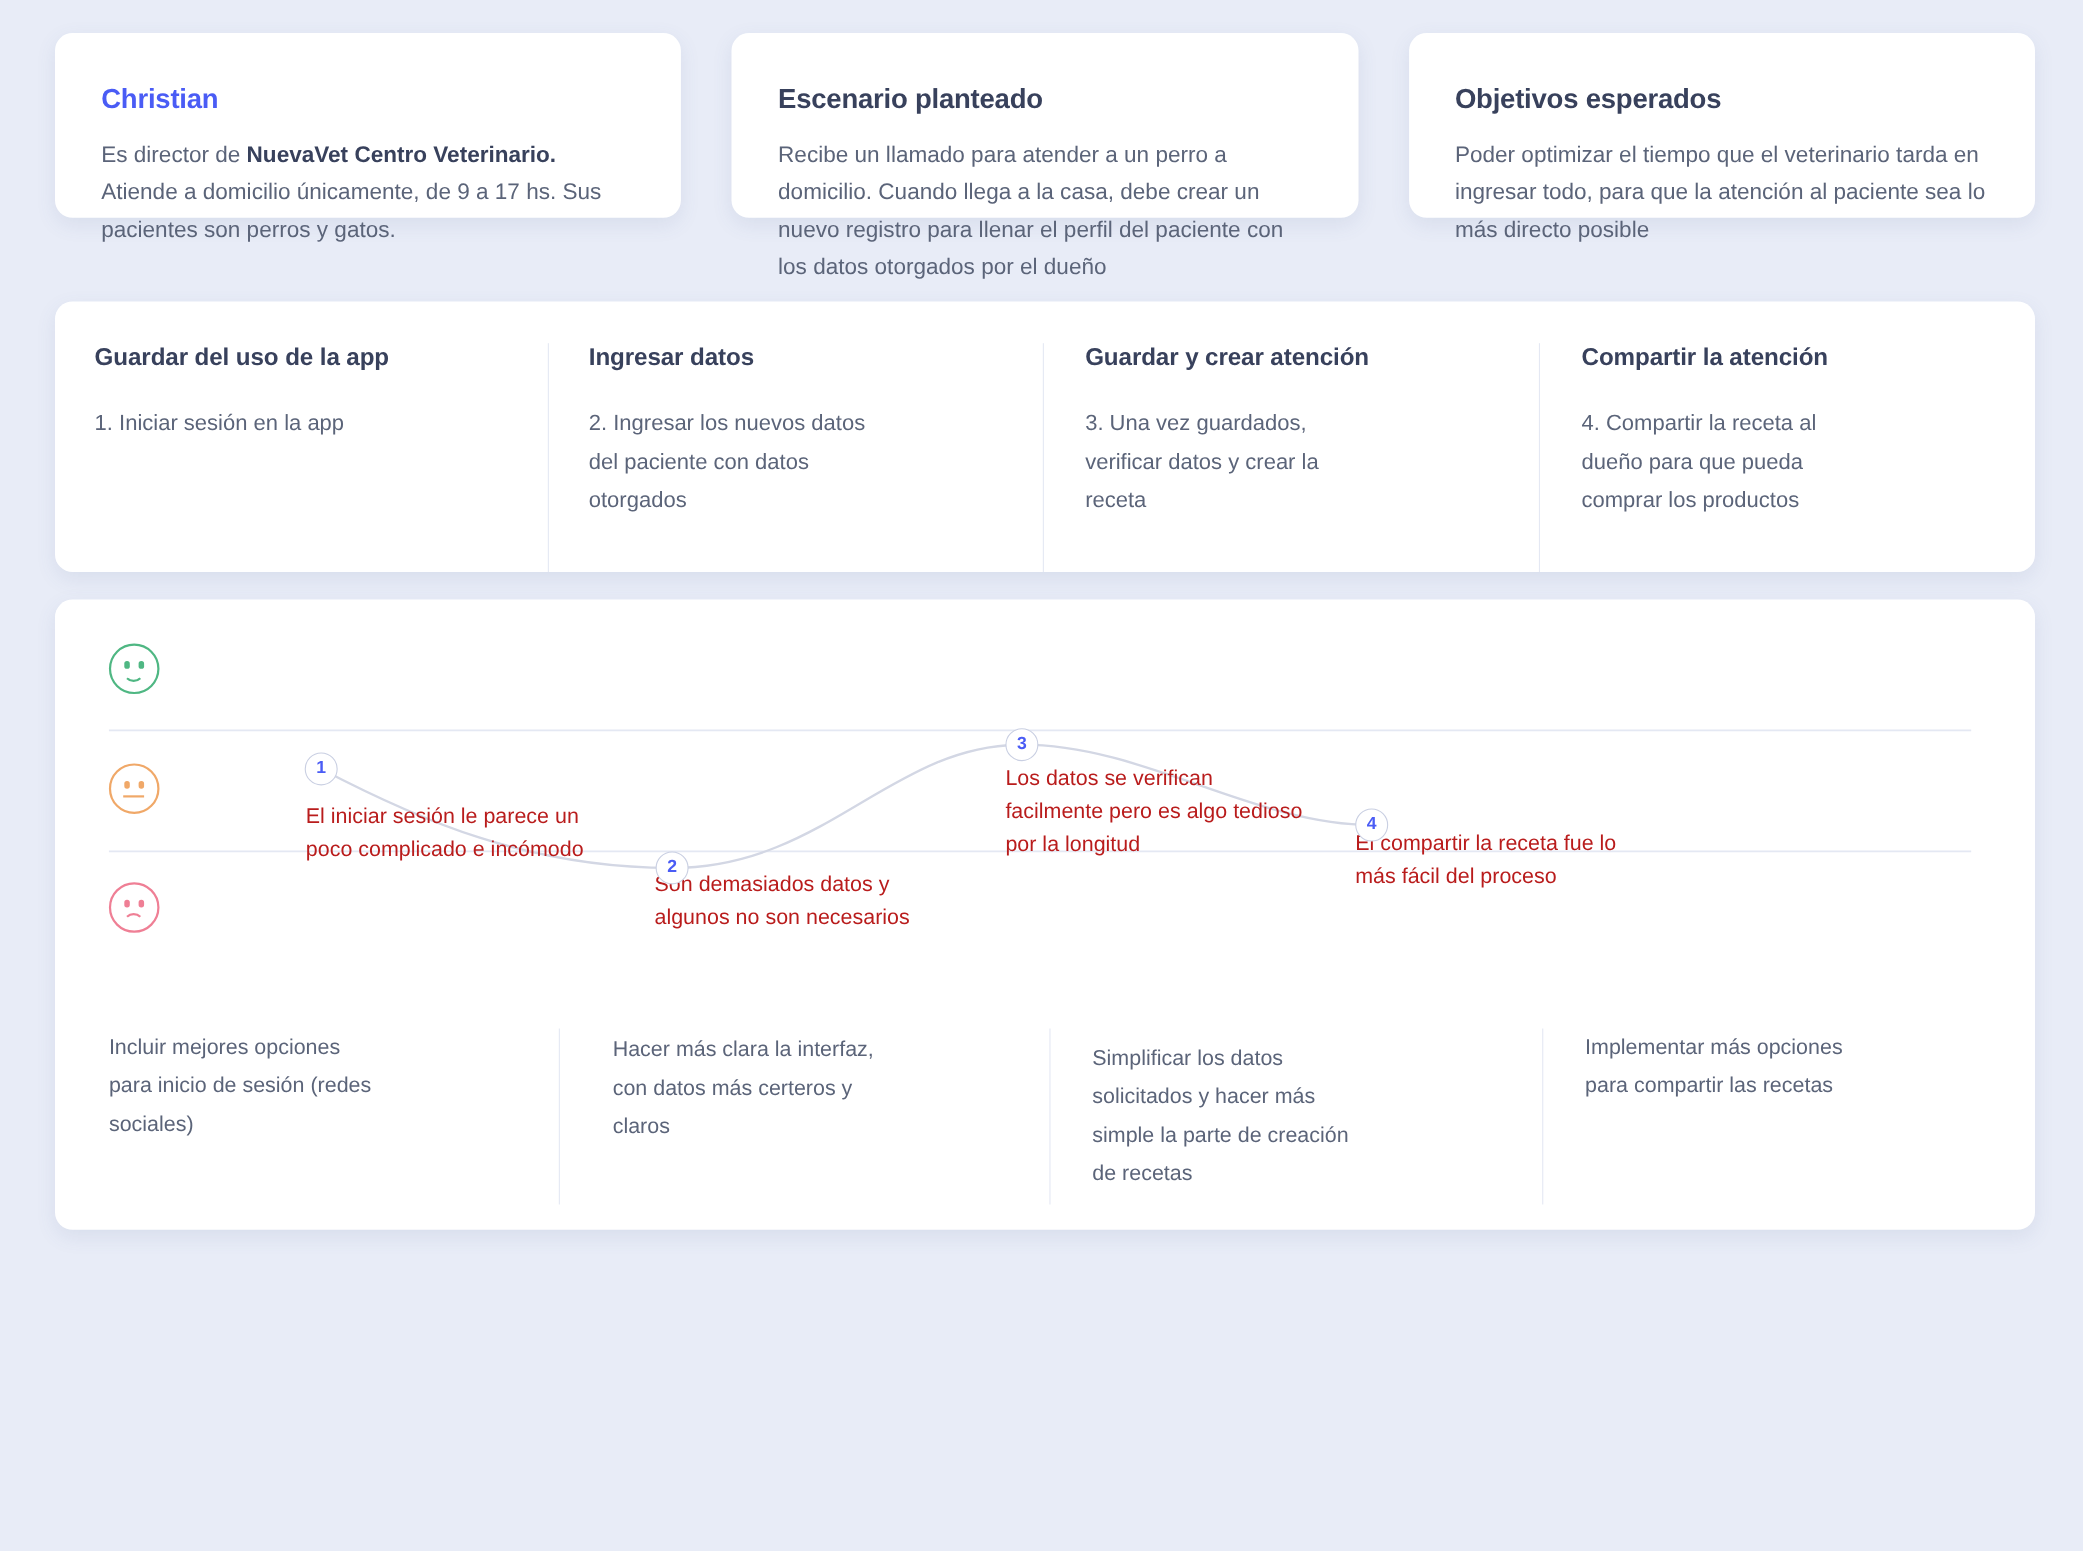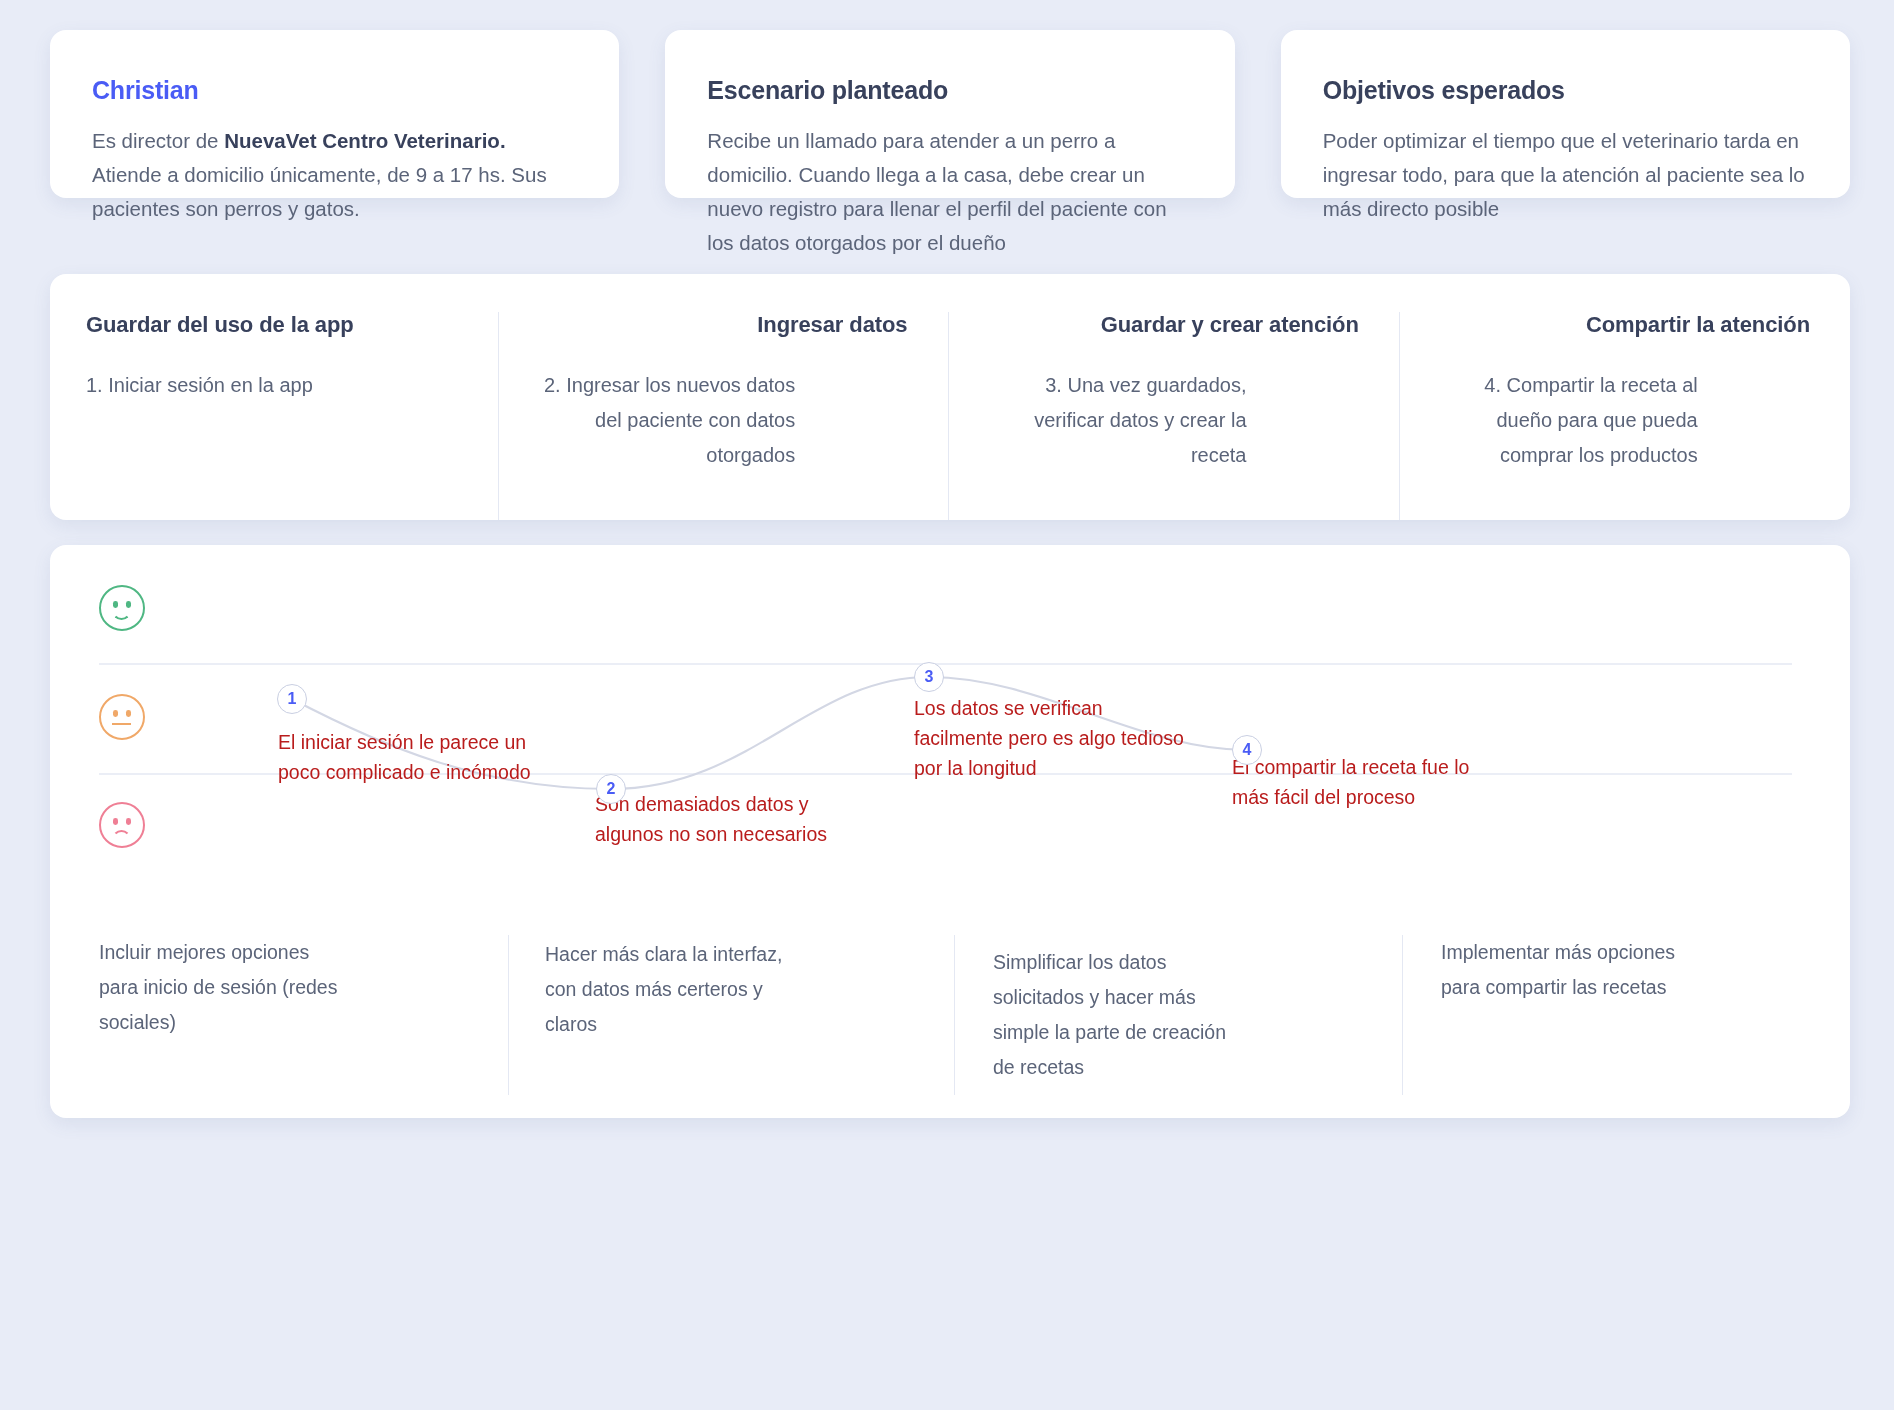--- a/index.html
+++ b/index.html
@@ -69,21 +69,21 @@
     box-shadow: 0 6px 18px rgba(80, 95, 150, 0.10);
     display: flex;
     padding: 38px 0 0 0;
   }
 
   .step-col {
     flex: 1 1 0;
     padding: 0 40px 0 36px;
     position: relative;
   }
-  .step-col + .step-col { border-left: 1px solid #e4e8f3; text-align: right; }
+  .step-col + .step-col { border-left: 1px solid #e4e8f3; }
   .step-col:nth-child(1) { padding-left: 36px; }
   .step-col:nth-child(2) { padding-left: 36px; }
   .step-col:nth-child(3) { padding-left: 38px; }
   .step-col:nth-child(4) { padding-left: 38px; }
 
   .step-title {
     font-size: 22px;
     font-weight: bold;
     color: #38415c;
     line-height: 1.2;
@@ -212,21 +212,21 @@
     font-size: 19.5px;
     line-height: 35px;
     color: #5b6479;
   }
   .rec-col + .rec-col { border-left: 1px solid #e4e8f3; }
   .rec-col:nth-child(2) { padding-left: 36px; }
   .rec-col:nth-child(3) { padding-left: 38px; }
   .rec-col:nth-child(4) { padding-left: 38px; }
   .rec-col .inner { max-width: 250px; }
   .rec-col:nth-child(1) .inner { padding-top: 0px; }
-  .rec-col:nth-child(2) .inner { padding-top: 2px; }
+  .rec-col:nth-child(2) .inner { padding-top: 2px; margin-left: 12px; }
   .rec-col:nth-child(3) .inner { padding-top: 10px; }
   .rec-col:nth-child(4) .inner { padding-top: 0px; }
 </style>
 </head>
 <body>
 
 <div id="root">
 
   <div class="top-row">
 

